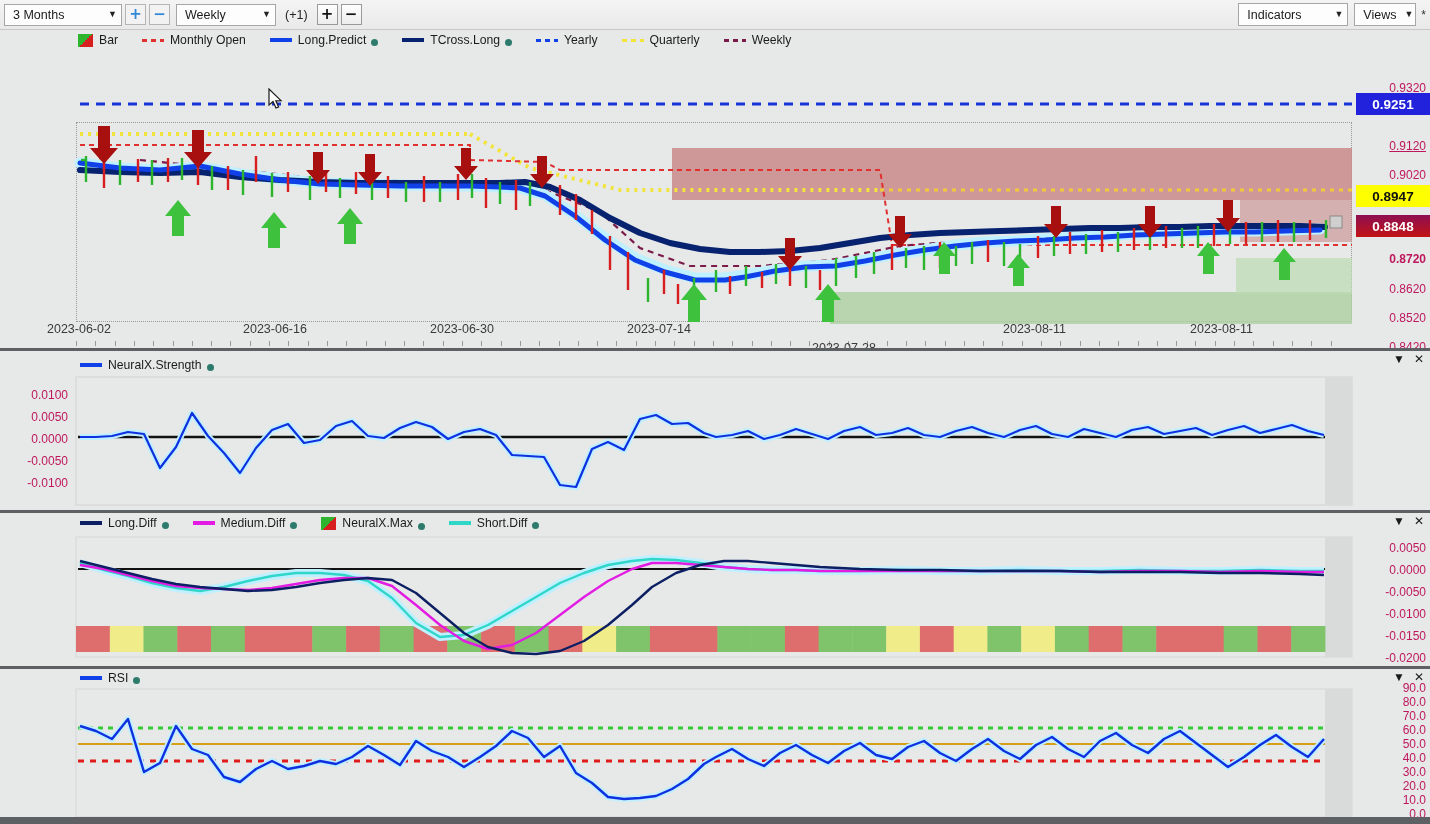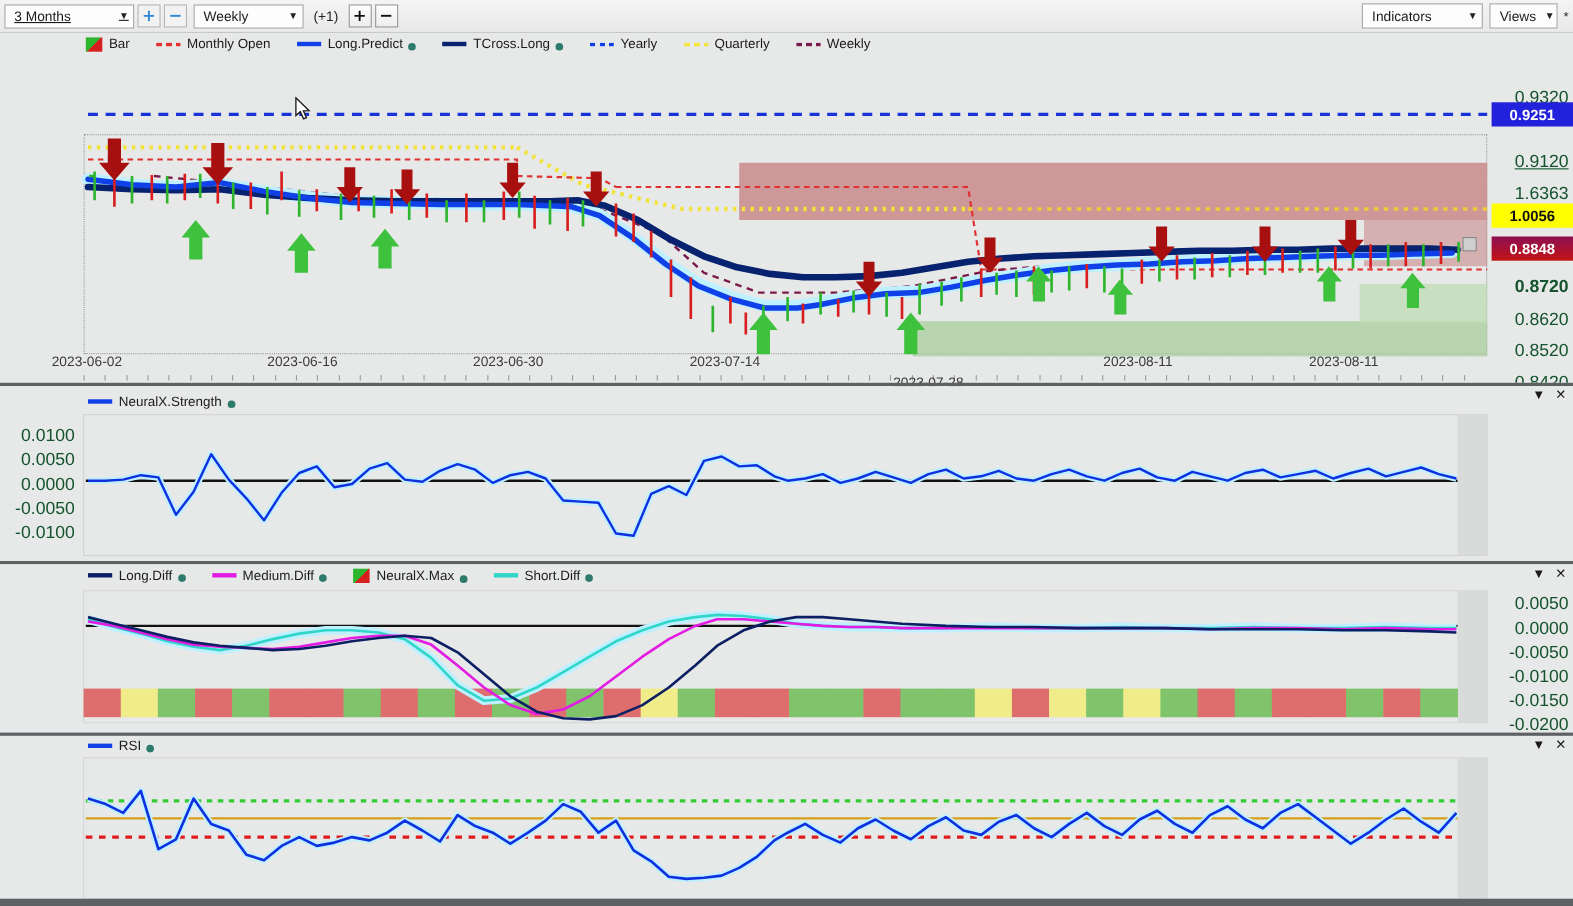--- a/index.html
+++ b/index.html
@@ -28,21 +28,21 @@
     position: relative;
   }
   .combo .cb-label { white-space: nowrap; }
   .combo .cb-arrow {
     margin-left: auto;
     padding-left: 14px;
     font-size: 9px;
     color: #222;
     line-height: 1;
   }
-  #range-combo { width: 118px; margin-left: 4px; text-decoration: underline; }
+  #range-combo { width: 118px; margin-left: 4px; }
   #interval-combo { width: 100px; margin-left: 6px; }
 
   .sqbtn {
     width: 21px; height: 21px;
     border: 1px solid #9a9a9a;
     background: linear-gradient(#fefefe,#ededed);
     display: flex; align-items: center; justify-content: center;
     font-size: 15px; font-weight: bold; line-height: 1;
     cursor: pointer; margin-left: 3px;
     font-family: "DejaVu Sans", sans-serif;
@@ -109,21 +109,21 @@
   }
 
   .panel-btns {
     position: absolute; right: 6px; top: 2px;
     display: flex; align-items: center; gap: 9px; z-index: 12;
   }
   .panel-btns span { font-size: 12px; color: #1a1a1a; cursor: pointer; line-height:1;}
 
   .yaxis {
     position: absolute; top: 0; bottom: 0;
-    font-size: 16px; color: #14532d;
+    font-size: 12px; color: #be185d;
   }
   .ytick { position: absolute; white-space: nowrap; }
 
   .pricebadge {
     position: absolute; right: 0;
     height: 22px; display: flex; align-items: center;
     justify-content: center; font-size: 13.5px; font-weight: bold;
     width: 74px;
   }
 
@@ -549,29 +549,29 @@
     <rect x="1330" y="186" width="12" height="12" fill="#cfcfcf" stroke="#8a8a8a"></rect>
   </svg>
 
   <svg id="cursor-arrow" width="16" height="22" viewBox="0 0 16 22">
     <path d="M1,1 L1,17 L5,13.5 L8,20 L10.6,19 L7.8,12.8 L13,12.6 Z" fill="#ffffff" stroke="#1a1a1a" stroke-width="1.2"></path>
   </svg>
 
   <div class="yaxis" id="yaxis-price" style="right:4px;width:72px;text-align:right;">
       <div class="ytick" style="top: 51px; right: 0px;">0.9320</div>
       <div class="ytick" style="top: 109px; right: 0px; text-decoration: underline;">0.9120</div>
-      <div class="ytick" style="top: 138px; right: 0px;">1.6363</div>
+      <div class="ytick" style="top: 138px; right: 0px;">0.9020</div>
       <div class="ytick" style="top: 222px; right: 0px; font-weight: bold;">0.8720</div>
       <div class="ytick" style="top: 252px; right: 0px;">0.8620</div>
       <div class="ytick" style="top: 281px; right: 0px;">0.8520</div>
       <div class="ytick" style="top: 310px; right: 0px;">0.8420</div>
     </div>
   <div id="price-badges">
       <div class="pricebadge" style="top: 63px; background: rgb(34, 34, 221); color: rgb(255, 255, 255);">0.9251</div>
-      <div class="pricebadge" style="top: 155px; background: rgb(255, 255, 0); color: rgb(16, 16, 16);">1.0056</div>
+      <div class="pricebadge" style="top: 155px; background: rgb(255, 255, 0); color: rgb(16, 16, 16);">0.8947</div>
       <div class="pricebadge" style="top: 185px; background: linear-gradient(rgb(141, 15, 82), rgb(194, 20, 20)); color: rgb(255, 255, 255);">0.8848</div>
     </div>
 
   <div class="tickrow" id="p1-ticks" style="top:311px;">
       <i style="left: 0px;"></i>
       <i style="left: 19.3px;"></i>
       <i style="left: 38.6px;"></i>
       <i style="left: 57.9px;"></i>
       <i style="left: 77.2px;"></i>
       <i style="left: 96.5px;"></i>
@@ -792,15 +792,27 @@
     <rect x="76" y="20" width="1276" height="128" fill="none" stroke="#d6d6d6"></rect>
     <rect x="1325" y="20" width="27" height="128" fill="#d9dada"></rect>
     <line x1="78" y1="59" x2="1325" y2="59" stroke="#33cc33" stroke-width="3" stroke-dasharray="5 5"></line>
     <line x1="78" y1="75" x2="1325" y2="75" stroke="#d4a017" stroke-width="2"></line>
     <line x1="78" y1="92" x2="1325" y2="92" stroke="#e01b1b" stroke-width="3" stroke-dasharray="6 6"></line>
 
     <path d="M80,57 L96,62 L112,70 L128,50 L144,103 L160,94 L176,57 L192,80 L208,86 L224,108 L240,113 L256,100 L272,92 L288,100 L304,97 L320,92 L336,95 L352,88 L368,77 L384,86 L400,96 L416,72 L432,82 L448,88 L464,98 L480,88 L496,77 L512,62 L528,69 L544,88 L560,77 L576,104 L592,114 L608,128 L624,130 L640,129 L656,127 L672,120 L688,110 L704,95 L716,88 L732,80 L748,90 L764,97 L780,84 L796,76 L812,86 L828,94 L844,82 L860,74 L876,86 L892,90 L908,78 L924,72 L940,84 L956,92 L972,80 L988,70 L1004,82 L1020,90 L1036,76 L1052,68 L1068,80 L1084,88 L1100,72 L1116,64 L1132,76 L1148,84 L1164,70 L1180,62 L1196,74 L1212,86 L1228,98 L1244,88 L1260,76 L1276,66 L1292,78 L1308,88 L1324,70" stroke="#bff0ff" stroke-width="6" fill="none" stroke-linejoin="round"></path>
     <path d="M80,57 L96,62 L112,70 L128,50 L144,103 L160,94 L176,57 L192,80 L208,86 L224,108 L240,113 L256,100 L272,92 L288,100 L304,97 L320,92 L336,95 L352,88 L368,77 L384,86 L400,96 L416,72 L432,82 L448,88 L464,98 L480,88 L496,77 L512,62 L528,69 L544,88 L560,77 L576,104 L592,114 L608,128 L624,130 L640,129 L656,127 L672,120 L688,110 L704,95 L716,88 L732,80 L748,90 L764,97 L780,84 L796,76 L812,86 L828,94 L844,82 L860,74 L876,86 L892,90 L908,78 L924,72 L940,84 L956,92 L972,80 L988,70 L1004,82 L1020,90 L1036,76 L1052,68 L1068,80 L1084,88 L1100,72 L1116,64 L1132,76 L1148,84 L1164,70 L1180,62 L1196,74 L1212,86 L1228,98 L1244,88 L1260,76 L1276,66 L1292,78 L1308,88 L1324,70" stroke="#1030e0" stroke-width="2.4" fill="none" stroke-linejoin="round"></path>
   </svg>
 
+  <div class="yaxis" id="yaxis-rsi" style="right:4px;width:58px;text-align:right;">
+      <div class="ytick" style="top: 12px; right: 0px;">90.0</div>
+      <div class="ytick" style="top: 26px; right: 0px;">80.0</div>
+      <div class="ytick" style="top: 40px; right: 0px;">70.0</div>
+      <div class="ytick" style="top: 54px; right: 0px;">60.0</div>
+      <div class="ytick" style="top: 68px; right: 0px;">50.0</div>
+      <div class="ytick" style="top: 82px; right: 0px;">40.0</div>
+      <div class="ytick" style="top: 96px; right: 0px;">30.0</div>
+      <div class="ytick" style="top: 110px; right: 0px;">20.0</div>
+      <div class="ytick" style="top: 124px; right: 0px;">10.0</div>
+      <div class="ytick" style="top: 138px; right: 0px;">0.0</div>
+    </div>
 </div>
 
 <div class="panel-sep" style="position:absolute;top:817px;height:7px;"></div>
 
 </body></html>

